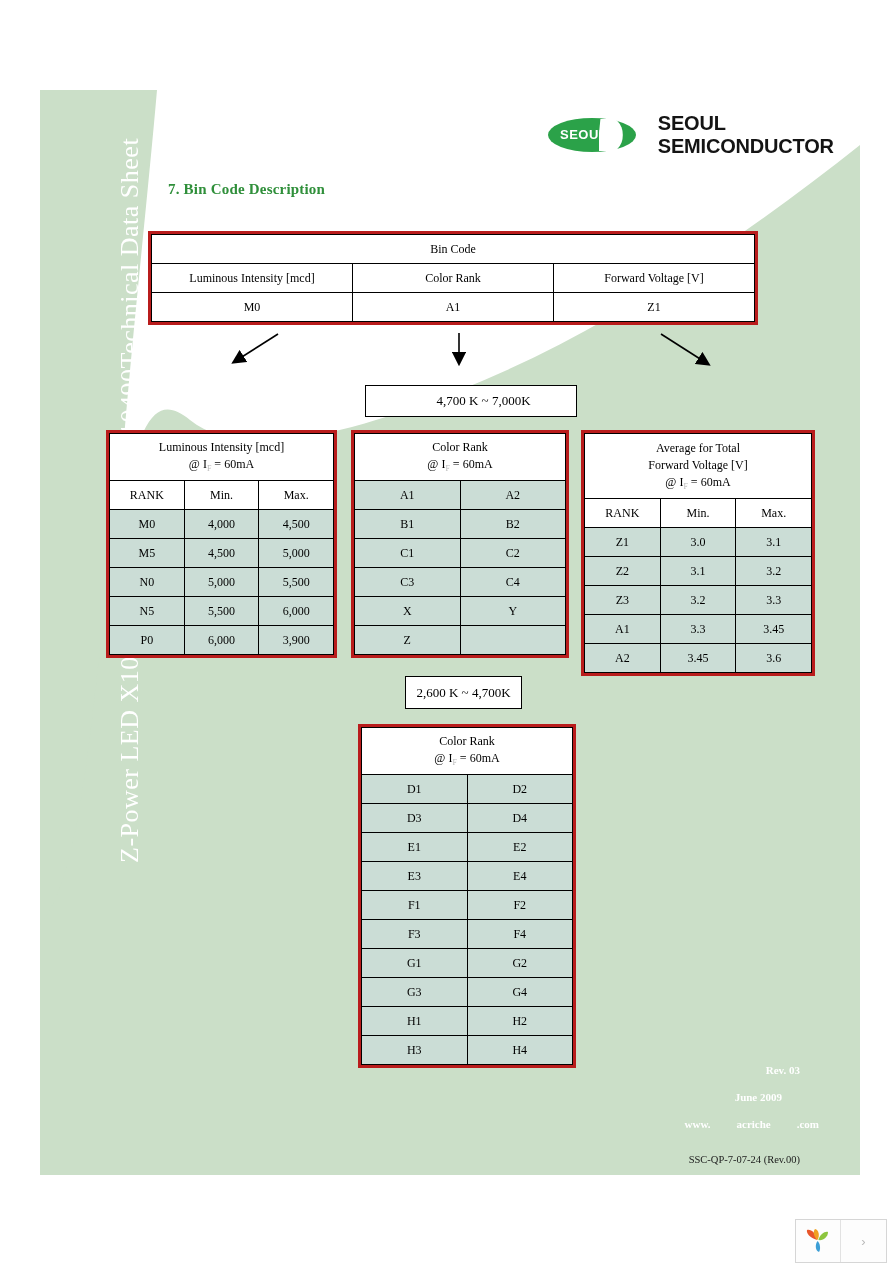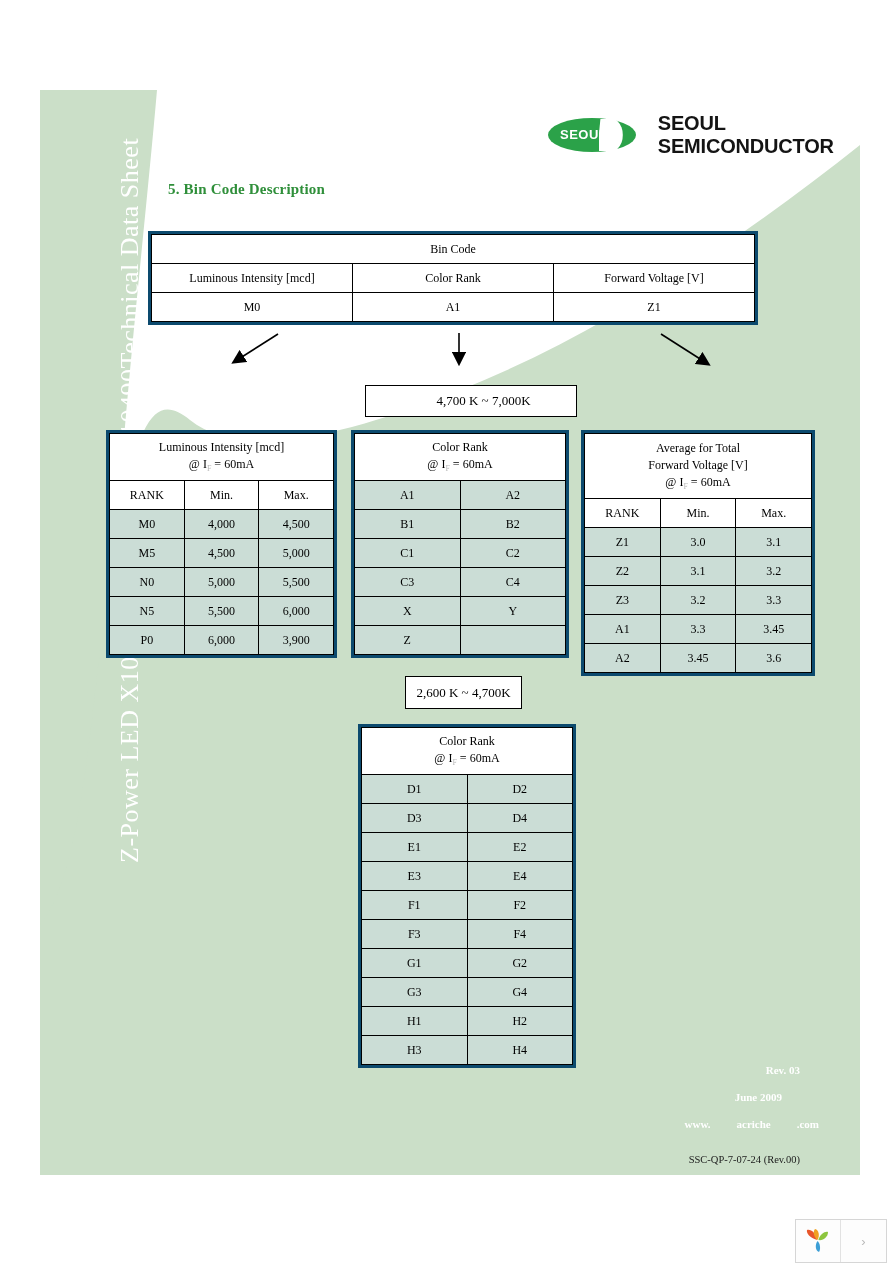--- a/index.html
+++ b/index.html
@@ -53,21 +53,21 @@
     font-size:15px;font-weight:bold;letter-spacing:0.2px;
   }
   
   table.dt{border-collapse:collapse;background:#ffffff;table-layout:fixed;}
   table.dt td{
     border:1px solid #000;text-align:center;vertical-align:middle;
     font-size:12px;color:#000;background:#ffffff;padding:0;
   }
   table.dt td.hdr{background:#ffffff;}
   table.dt td.mint{background:#cbddd6;}
-  .outer{border:3px solid #0c4a6e;display:inline-block;background:#22c55e;}
+  .outer{border:3px solid #b91c1c;display:inline-block;background:#22c55e;}
   .sub{font-size:8px;vertical-align:sub;color:#b9b9b9;}
   .cond{white-space:nowrap;}
   
   #bincode-table{position:absolute;left:148px;top:231px;}
   #bincode-table table{width:604px;}
   #bincode-table td{height:28px;}
   
   #arrows{position:absolute;left:0;top:0;width:892px;height:1263px;pointer-events:none;}
   
   .cct-box{
@@ -147,21 +147,21 @@
 
   <div id="brand">
     <div class="mark">
       <div class="ell"></div>
       <div class="swoosh"></div>
       <div class="seoul">SEOUL</div>
     </div>
     <div class="wordmark">SEOUL SEMICONDUCTOR</div>
   </div>
 
-  <div id="section-heading">5. Bin Code Description</div>
+  <div id="section-heading">7. Bin Code Description</div>
 
   <div id="bincode-table">
     <div class="outer">
       <table class="dt">
         <tbody>
             <tr>
           <td class="hdr" colspan="3">Bin Code</td>
         </tr>
         <tr>
           <td class="hdr">Luminous Intensity [mcd]</td>

